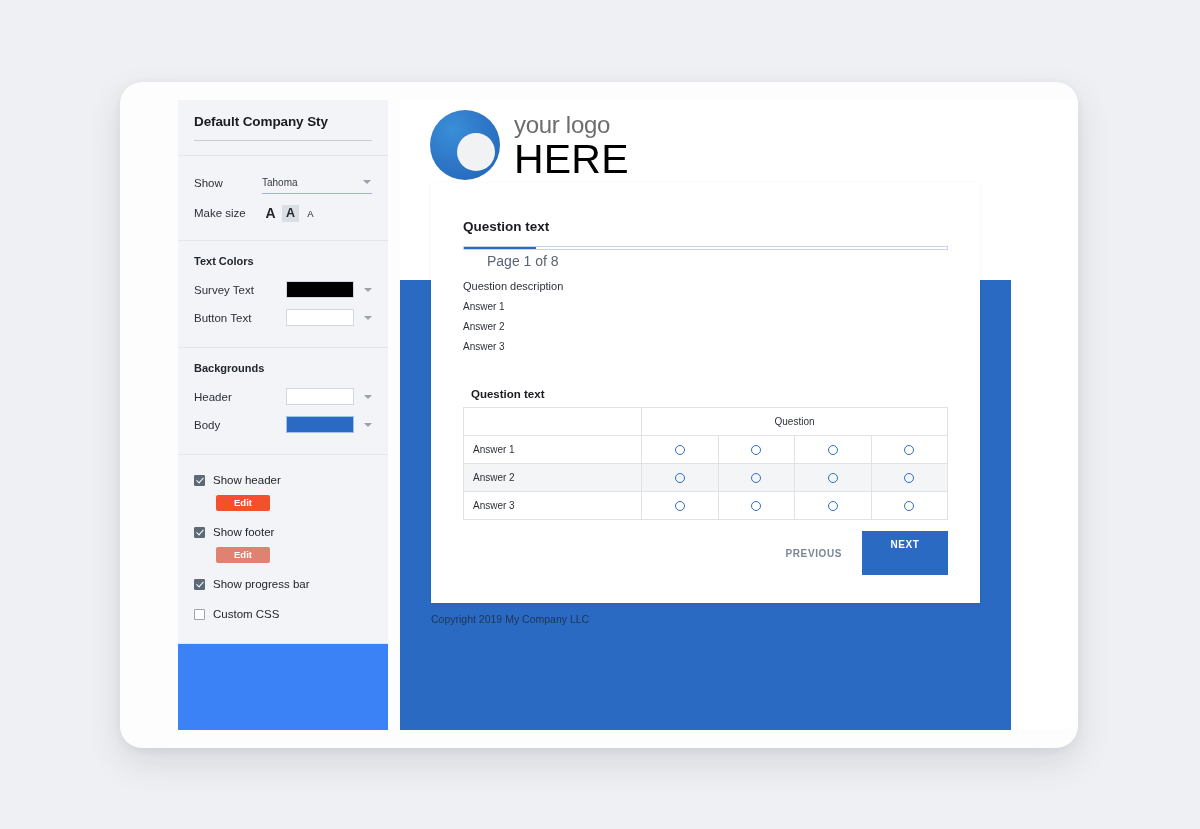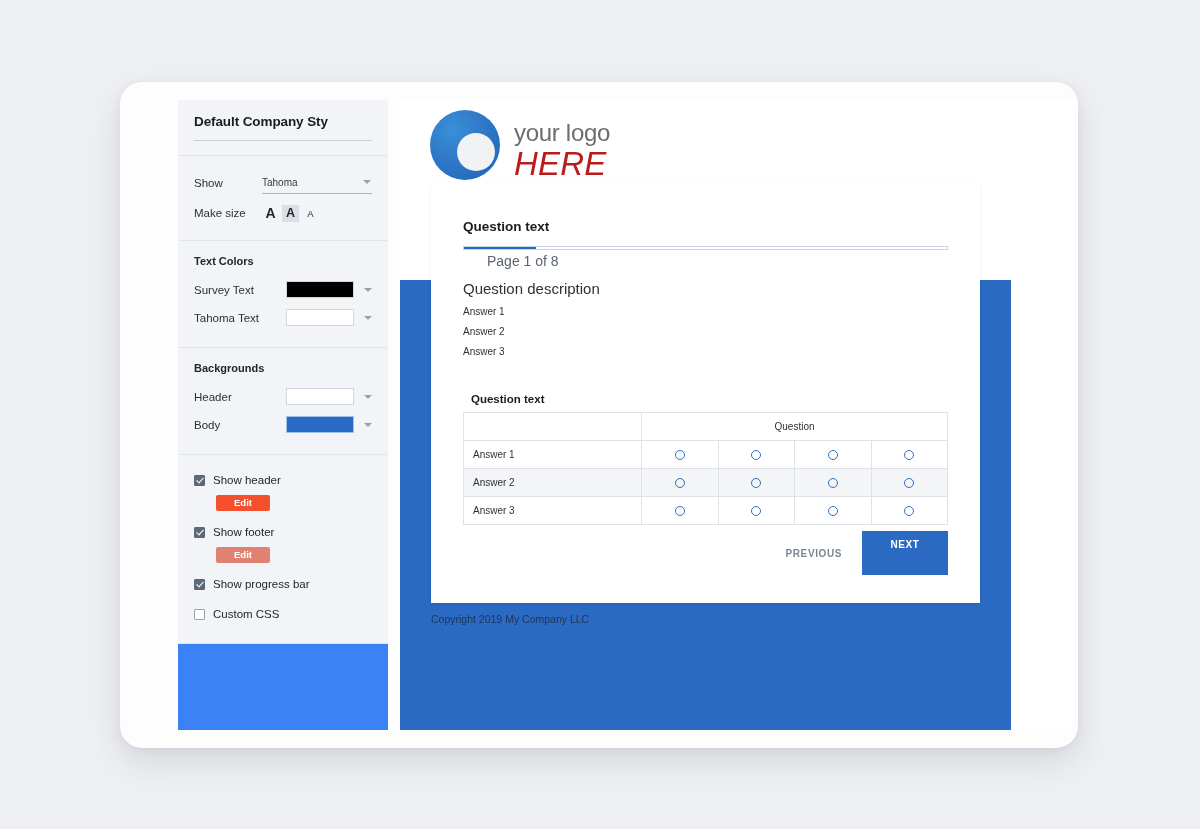--- a/index.html
+++ b/index.html
@@ -245,25 +245,24 @@
     border-radius: 50%;
     background: #f1f2f4;
   }
   .logo-text { margin-left: 14px; line-height: 1; }
   .logo-line1 {
     font-size: 24px;
     color: #6d6d6d;
     letter-spacing: -0.3px;
   }
   .logo-line2 {
-    font-size: 33px;
-    color: #b91c1c;
+    font-size: 41px;
+    color: #000000;
     letter-spacing: 0.2px;
     margin-top: 2px;
-    font-style: italic;
   }
 
   .preview-body {
     position: absolute;
     left: 0;
     top: 180px;
     width: 611px;
     height: 450px;
     background: #2b6ac2;
   }
@@ -302,21 +301,21 @@
     background: #2b6ac2;
   }
   .progress-label {
     margin-top: 3px;
     font-size: 14px;
     color: #5a6472;
     margin-left: 24px;
   }
   .q-desc {
     margin-top: 11px;
-    font-size: 15px;
+    font-size: 11px;
     color: #2d3139;
   }
   .q-ans {
     margin-top: 9px;
     font-size: 10px;
     color: #2d3139;
   }
 
   .matrix-title {
     margin-top: 36px;
@@ -415,21 +414,21 @@
       </div>
 
       <div class="panel">
         <div class="section-head">Text Colors</div>
         <div class="swatch-row">
           <span class="swatch-label">Survey Text</span>
           <span class="swatch" style="background:#000000"></span>
           <span class="swatch-caret"></span>
         </div>
         <div class="swatch-row">
-          <span class="swatch-label">Tahoma Text</span>
+          <span class="swatch-label">Button Text</span>
           <span class="swatch" style="background:#ffffff"></span>
           <span class="swatch-caret"></span>
         </div>
       </div>
 
       <div class="panel">
         <div class="section-head">Backgrounds</div>
         <div class="swatch-row">
           <span class="swatch-label">Header</span>
           <span class="swatch" style="background:#ffffff"></span>

